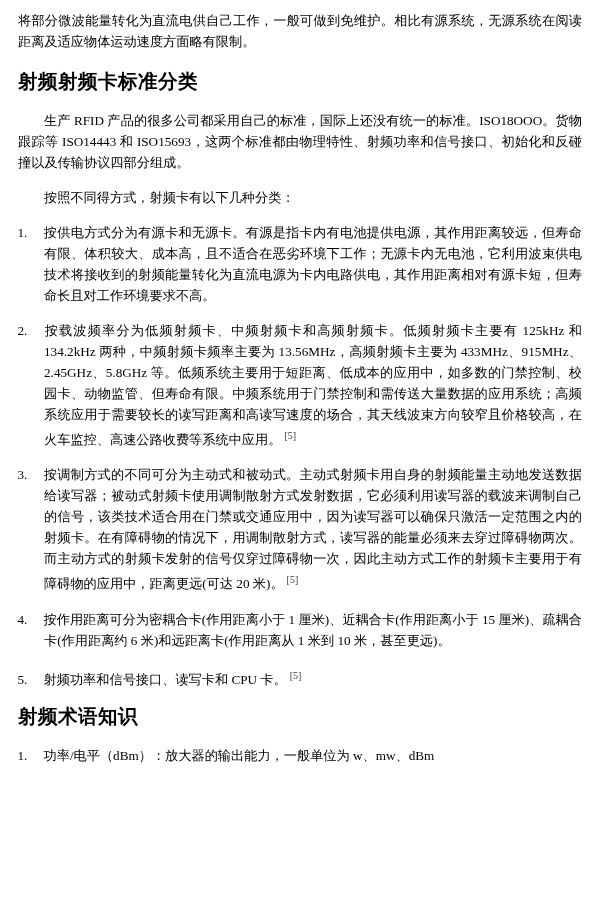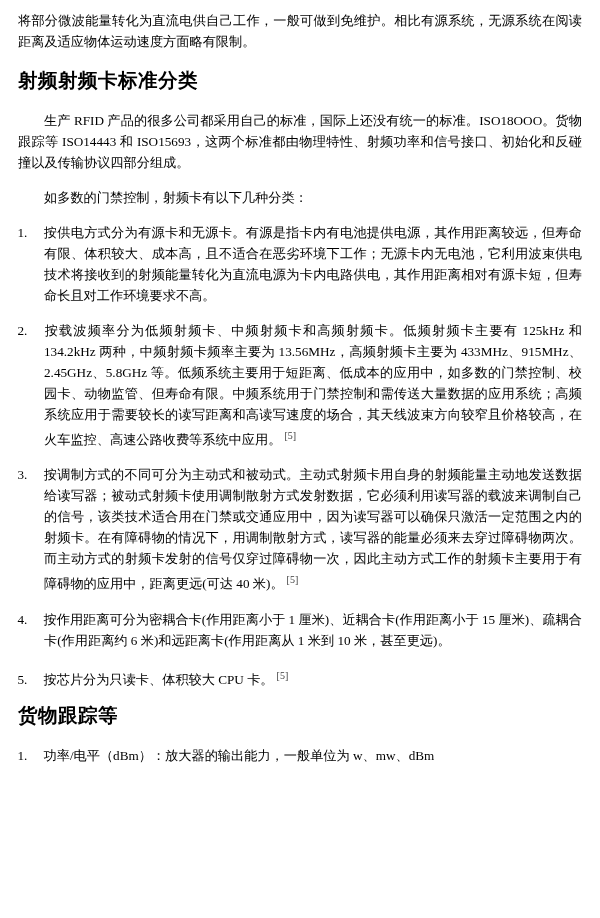--- a/index.html
+++ b/index.html
@@ -25,21 +25,21 @@
     font-size: 13.2px;
     line-height: 21px;
     text-align: justify;
     margin: 0 0 0 0;
     color: #000;
   }
   .intro {
     margin-bottom: 16px;
   }
   h2.section {
-    font-family: Liberation Mono, monospace;
+    font-family: Liberation Serif, serif;
     font-size: 19.5px;
     font-weight: bold;
     line-height: 28px;
     margin: 12px 0 14px 0;
     color: #000;
     letter-spacing: 0.5px;
   }
   .body-para {
     text-indent: 26px;
     margin-bottom: 14px;
@@ -76,41 +76,41 @@
 <body>
 
 <div class="page">
 
   <p class="para intro">将部分微波能量转化为直流电供自己工作，一般可做到免维护。相比有源系统，无源系统在阅读距离及适应物体运动速度方面略有限制。</p>
 
   <h2 class="section">射频射频卡标准分类</h2>
 
   <p class="para body-para">生产 RFID 产品的很多公司都采用自己的标准，国际上还没有统一的标准。ISO18OOO。货物跟踪等 ISO14443 和 ISO15693，这两个标准都由物理特性、射频功率和信号接口、初始化和反碰撞以及传输协议四部分组成。</p>
 
-  <p class="para body-para">如多数的门禁控制，射频卡有以下几种分类：</p>
+  <p class="para body-para">按照不同得方式，射频卡有以下几种分类：</p>
 
   <p class="para list-para">
     <span class="num">1.</span><span>按供电方式分为有源卡和无源卡。有源是指卡内有电池提供电源，其作用距离较远，但寿命有限、体积较大、成本高，且不适合在恶劣环境下工作；无源卡内无电池，它利用波束供电技术将接收到的射频能量转化为直流电源为卡内电路供电，其作用距离相对有源卡短，但寿命长且对工作环境要求不高。</span>
   </p>
 
   <p class="para list-para">
     <span class="num">2.</span><span>按载波频率分为低频射频卡、中频射频卡和高频射频卡。低频射频卡主要有 125kHz 和 134.2kHz 两种，中频射频卡频率主要为 13.56MHz，高频射频卡主要为 433MHz、915MHz、2.45GHz、5.8GHz 等。低频系统主要用于短距离、低成本的应用中，如多数的门禁控制、校园卡、动物监管、但寿命有限。中频系统用于门禁控制和需传送大量数据的应用系统；高频系统应用于需要较长的读写距离和高读写速度的场合，其天线波束方向较窄且价格较高，在火车监控、高速公路收费等系统中应用。</span><span class="ref">[5]</span>
   </p>
 
   <p class="para list-para">
-    <span class="num">3.</span><span>按调制方式的不同可分为主动式和被动式。主动式射频卡用自身的射频能量主动地发送数据给读写器；被动式射频卡使用调制散射方式发射数据，它必须利用读写器的载波来调制自己的信号，该类技术适合用在门禁或交通应用中，因为读写器可以确保只激活一定范围之内的射频卡。在有障碍物的情况下，用调制散射方式，读写器的能量必须来去穿过障碍物两次。而主动方式的射频卡发射的信号仅穿过障碍物一次，因此主动方式工作的射频卡主要用于有障碍物的应用中，距离更远(可达 40 米)。</span><span class="ref">[5]</span>
+    <span class="num">3.</span><span>按调制方式的不同可分为主动式和被动式。主动式射频卡用自身的射频能量主动地发送数据给读写器；被动式射频卡使用调制散射方式发射数据，它必须利用读写器的载波来调制自己的信号，该类技术适合用在门禁或交通应用中，因为读写器可以确保只激活一定范围之内的射频卡。在有障碍物的情况下，用调制散射方式，读写器的能量必须来去穿过障碍物两次。而主动方式的射频卡发射的信号仅穿过障碍物一次，因此主动方式工作的射频卡主要用于有障碍物的应用中，距离更远(可达 20 米)。</span><span class="ref">[5]</span>
   </p>
 
   <p class="para list-para">
     <span class="num">4.</span><span>按作用距离可分为密耦合卡(作用距离小于 1 厘米)、近耦合卡(作用距离小于 15 厘米)、疏耦合卡(作用距离约 6 米)和远距离卡(作用距离从 1 米到 10 米，甚至更远)。</span>
   </p>
 
   <p class="para list-para tight">
-    <span class="num">5.</span><span>按芯片分为只读卡、体积较大 CPU 卡。</span><span class="ref">[5]</span>
+    <span class="num">5.</span><span>射频功率和信号接口、读写卡和 CPU 卡。</span><span class="ref">[5]</span>
   </p>
 
-  <h2 class="section bottom-section">货物跟踪等</h2>
+  <h2 class="section bottom-section">射频术语知识</h2>
 
   <p class="para list-para last-para">
     <span class="num">1.</span><span>功率/电平（dBm）：放大器的输出能力，一般单位为 w、mw、dBm</span>
   </p>
 
 </div>
 
 </body></html>

